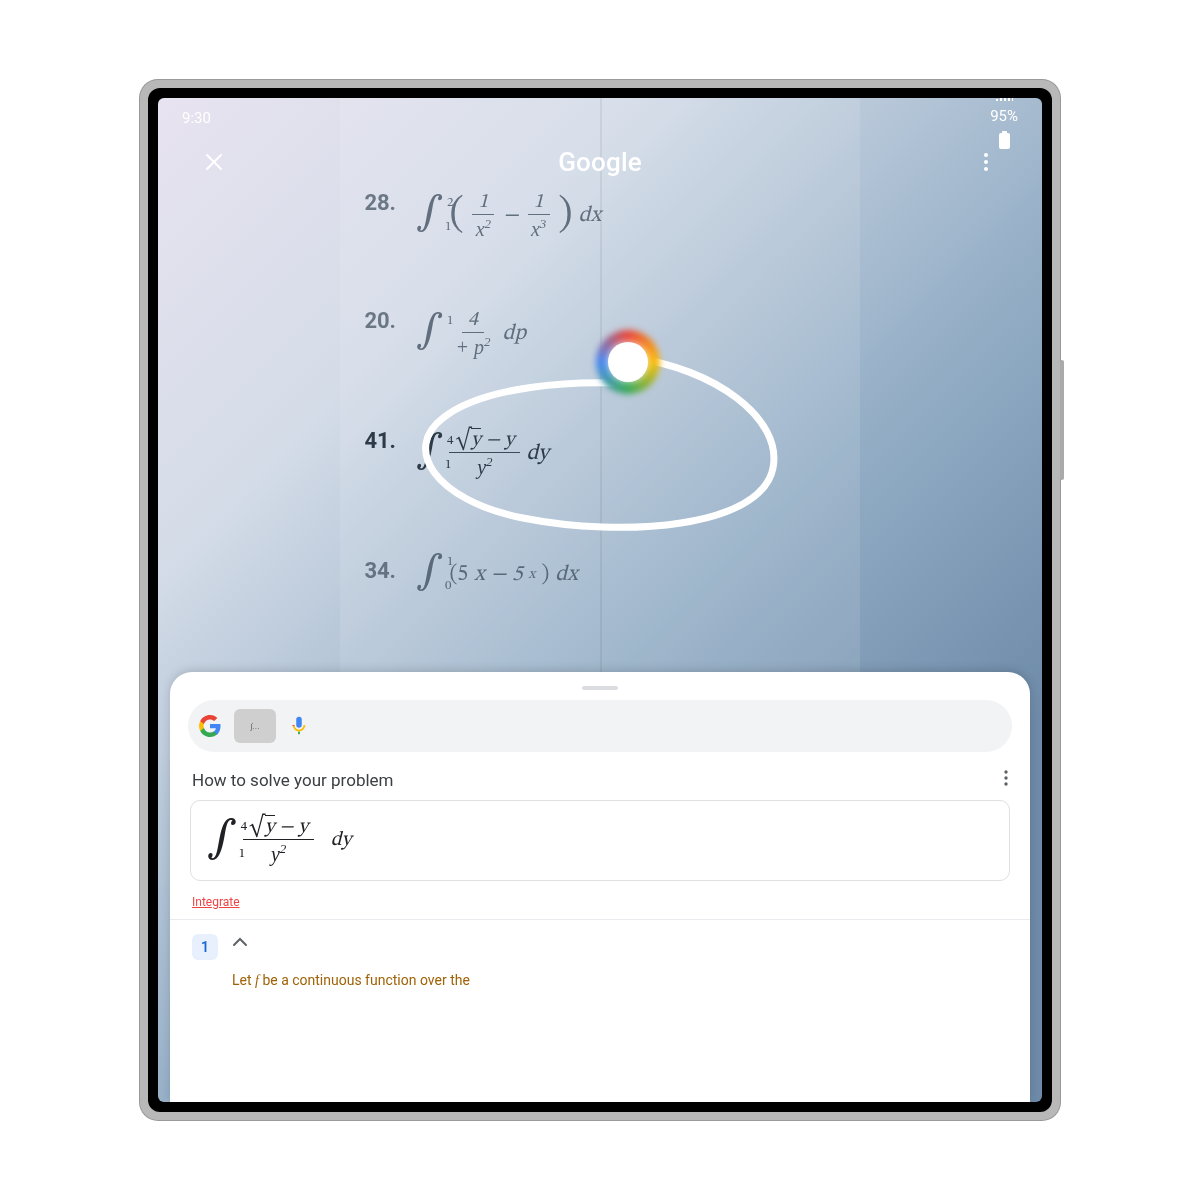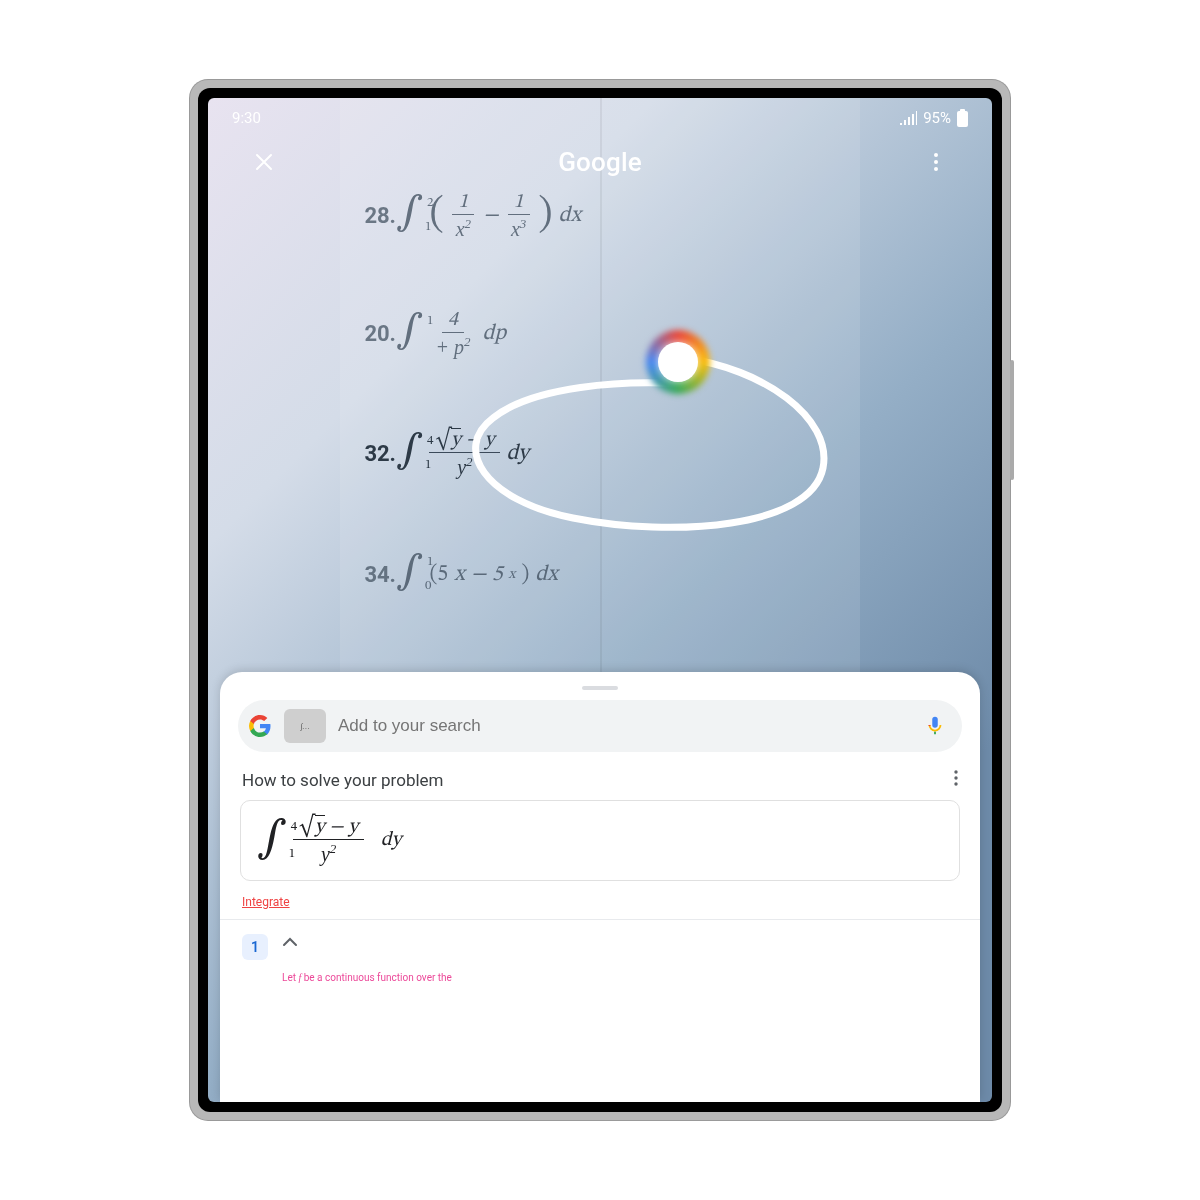--- a/index.html
+++ b/index.html
@@ -6,21 +6,21 @@
   body {
     width: 1200px;
     height: 1200px;
     background: #fff;
     font-family: -apple-system, BlinkMacSystemFont, "Segoe UI", Roboto, Arial, sans-serif;
     display: flex;
     align-items: center;
     justify-content: center;
   }
   .device-frame {
-    width: 820px;
+    width: 920px;
     height: 1040px;
     background: #b8b8b8;
     border-radius: 18px;
     padding: 8px;
     box-shadow: 0 0 0 1px #999;
     position: relative;
   }
   .device-frame::after {
     content: "";
     position: absolute;
@@ -64,21 +64,21 @@
     top: 0; left: 0; right: 0;
     height: 40px;
     display: flex;
     align-items: center;
     justify-content: space-between;
     padding: 0 24px;
     color: #fff;
     font-size: 15px;
     z-index: 10;
   }
-  .status-right { display: flex; align-items: center; gap: 6px; }
+  .status-right { display: flex; align-items: center; gap: 6px; flex-direction: column; }
   .signal-icon, .battery-icon { display: inline-flex; }
   
   .top-bar {
     position: absolute;
     top: 48px; left: 0; right: 0;
     display: flex;
     align-items: center;
     justify-content: space-between;
     padding: 0 40px;
     z-index: 10;
@@ -103,22 +103,22 @@
     top: 0;
     width: 520px;
     height: 600px;
     background: rgba(255,255,255,0.10);
     z-index: 1;
   }
   .math-line {
     position: absolute;
     width: 100%;
     display: flex;
-    align-items: center;
-    gap: 0;
+    align-items: flex-start;
+    gap: 20px;
     color: #3b4a5a;
     opacity: 0.75;
   }
   .math-line .num {
     font-weight: 700;
     font-size: 22px;
     width: 46px;
     text-align: right;
     color: #455463;
   }
@@ -272,22 +272,22 @@
   .step-text {
     flex: 1;
     color: #3c4043;
     font-size: 15px;
     font-weight: 600;
     line-height: 1.5;
   }
   .chevron { color: #5f6368; cursor: pointer; }
   .step-body {
     padding: 6px 4px 0 44px;
-    font-size: 10px;
-    color: #ec4899;
+    font-size: 14px;
+    color: #a16207;
   }
   .step-body .fvar { font-family: Georgia, serif; font-style: italic; }
 </style>
 </head>
 <body>
 
 <div class="device-frame">
   <div class="screen">
     <div class="screen-inner">
 
@@ -352,21 +352,21 @@
             <span class="intwrap"><span class="intsym">∫</span><span class="intlim-top">1</span><span class="intlim-bot"> </span></span>
             <span class="frac">
               <span class="top">4</span>
               <span class="bot"><span>+</span> <span>p</span><span class="sup">2</span></span>
             </span>
             <span>dp</span>
           </span>
         </div>
 
         <div class="math-line row-emph" style="top:330px;left:10px">
-          <span class="num">32.</span>
+          <span class="num">41.</span>
           <span class="math-expr">
             <span class="intwrap"><span class="intsym">∫</span><span class="intlim-top">4</span><span class="intlim-bot">1</span></span>
             <span class="frac">
               <span class="top"><span class="upright">√</span><span style="border-top:1.5px solid #2d3a47;padding-top:1px">y</span><span> − </span><span>y</span></span>
               <span class="bot"><span>y</span><span class="sup">2</span></span>
             </span>
             <span>dy</span>
           </span>
         </div>
 
@@ -396,21 +396,20 @@
         <div class="search-pill">
           <span class="g-logo">
             <svg viewBox="0 0 48 48" width="24" height="24">
                 <path fill="#4285F4" d="M45 24.5c0-1.6-.1-3.1-.4-4.5H24v8.5h11.8c-.5 2.8-2.1 5.1-4.4 6.7v5.6h7.1C42.6 36.9 45 31.2 45 24.5z"></path>
                 <path fill="#34A853" d="M24 46c5.9 0 10.9-2 14.5-5.3l-7.1-5.6c-2 1.3-4.5 2.1-7.4 2.1-5.7 0-10.5-3.8-12.2-9H4.5v5.7C8.1 41 15.4 46 24 46z"></path>
                 <path fill="#FBBC05" d="M11.8 28.2c-.4-1.3-.7-2.7-.7-4.2s.2-2.9.7-4.2v-5.7H4.5C3 17.2 2 20.5 2 24s1 6.8 2.5 9.9l7.3-5.7z"></path>
                 <path fill="#EA4335" d="M24 10.8c3.2 0 6.1 1.1 8.4 3.3l6.3-6.3C34.8 4 29.9 2 24 2 15.4 2 8.1 7 4.5 14.1l7.3 5.7c1.7-5.2 6.5-9 12.2-9z"></path>
               </svg>
           </span>
           <span class="thumb">∫…</span>
-          <input class="search-input" placeholder="Add to your search" style="">
           <span class="mic">
             <svg viewBox="0 0 24 24" width="22" height="22">
                 <path fill="#4285F4" d="M12 14a3 3 0 0 0 3-3V5a3 3 0 1 0-6 0v6a3 3 0 0 0 3 3z"></path>
                 <path fill="#34A853" d="M11 21h2v-3h-2z"></path>
                 <path fill="#FBBC05" d="M7 11a5 5 0 0 0 10 0h2a7 7 0 0 1-14 0z"></path>
                 <path fill="#EA4335" d="M5 11h2a5 5 0 0 0 .1 1H5a7 7 0 0 1 0-1z"></path>
               </svg>
           </span>
         </div>
 

